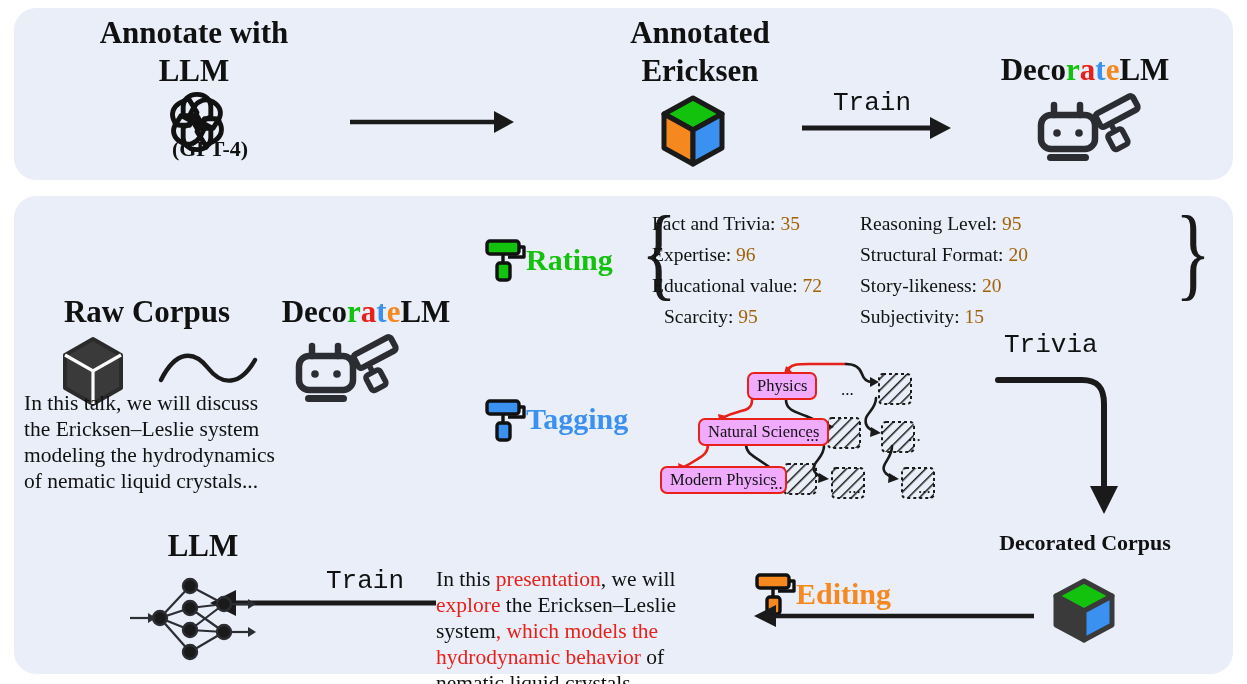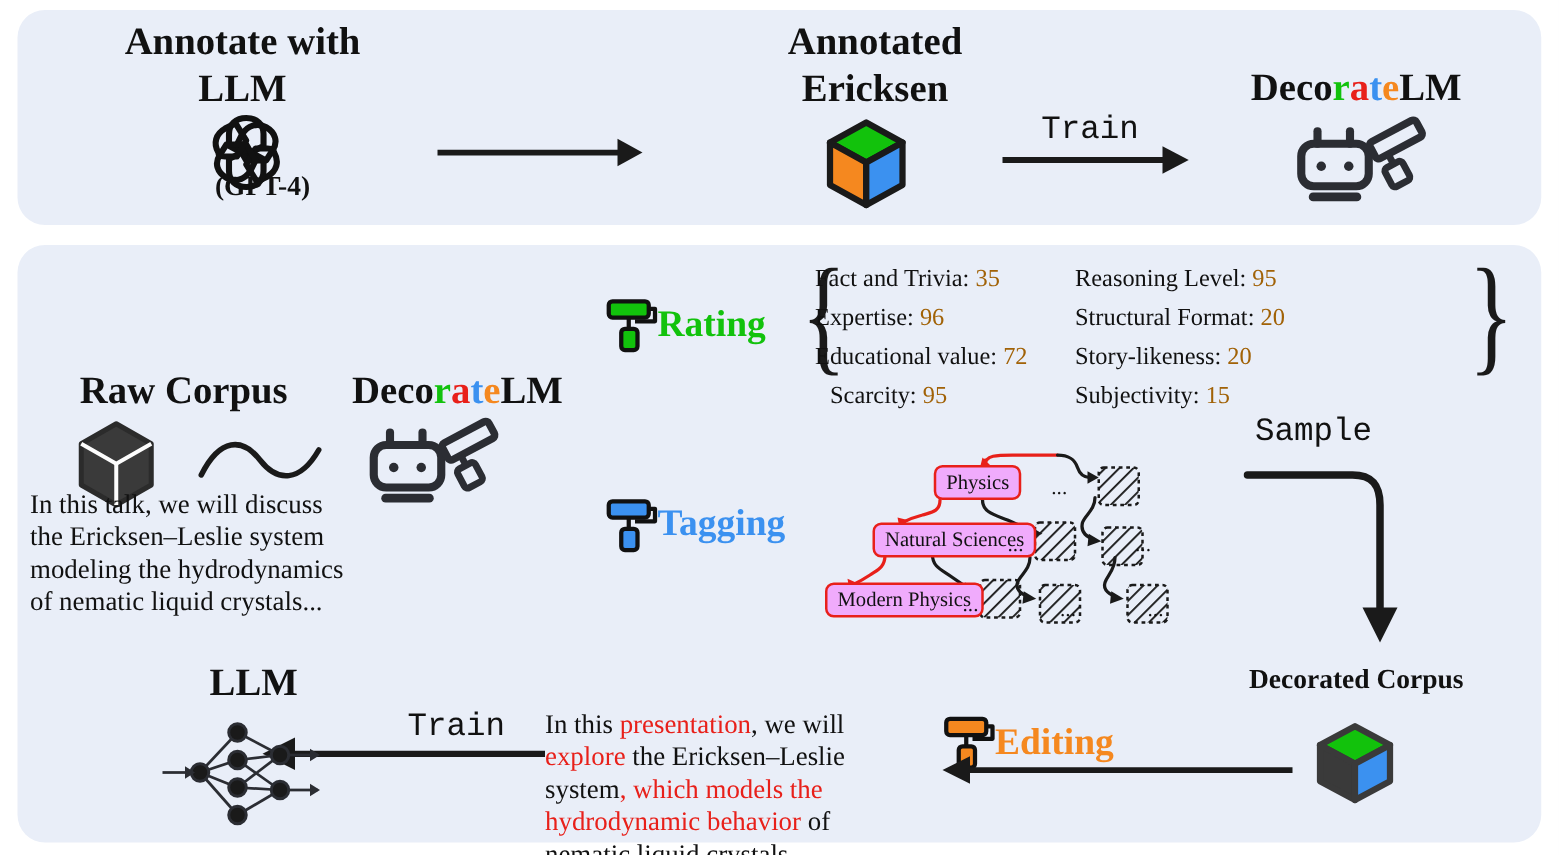--- a/index.html
+++ b/index.html
@@ -265,21 +265,21 @@
 <div class="tagbox" style="left:698px;top:418px;">Natural Sciences</div>
 <div class="tagbox" style="left:660px;top:466px;">Modern Physics</div>
 
 <div class="dots" style="left:841px;top:380px;">...</div>
 <div class="dots" style="left:806px;top:426px;">...</div>
 <div class="dots" style="left:908px;top:426px;">...</div>
 <div class="dots" style="left:770px;top:474px;">...</div>
 <div class="dots" style="left:848px;top:478px;">...</div>
 <div class="dots" style="left:918px;top:478px;">...</div>
 
-<div class="abs lbl" style="left:1004px;top:330px;width:160px;">Sample</div>
+<div class="abs lbl" style="left:1004px;top:330px;width:160px;">Trivia</div>
 <div class="abs" style="left:994px;top:378px;">
   <svg width="140" height="140">
     <path d="M4 2 L88 2 C104 2 110 10 110 26 L110 112" class="ink" stroke-width="6" stroke-linecap="round"></path>
     <path d="M96 108 L110 136 L124 108 Z" fill="#1a1a1a"></path>
   </svg>
 </div>
 
 <div class="abs ctr bold-serif h-deccorp">Decorated Corpus</div>
 <div class="abs" style="left:1052px;top:578px;">
   <svg width="64" height="66" viewBox="0 0 64 66">

